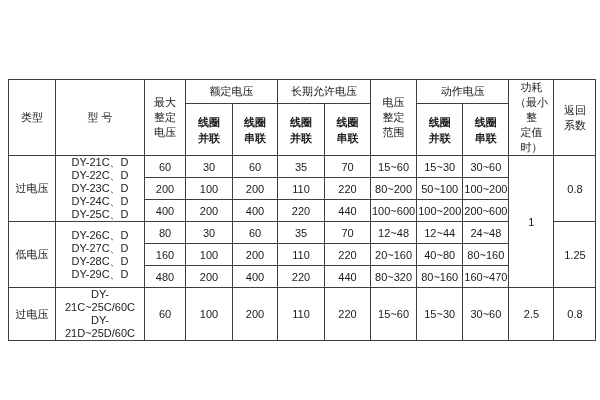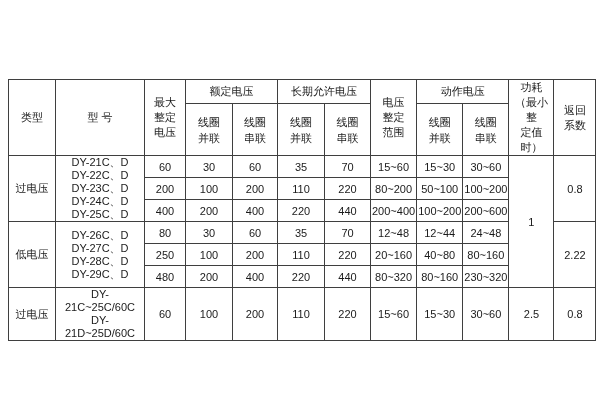--- a/index.html
+++ b/index.html
@@ -33,21 +33,21 @@
     background: #ffffff;
     overflow: hidden;
   }
   tr.hr1 { height: 19px; }
   tr.hr2 { height: 41px; }
   tr.r   { height: 22px; }
   tr.rlast { height: 41px; }
   .ln { display: block; line-height: 15px; }
   .models .ln { line-height: 13px; }
   .models { font-size: 10.5px; }
-  td.sub .ln { line-height: 16px; }
+  td.sub .ln { line-height: 16px; font-weight: bold; }
 </style>
 </head>
 <body>
 
 <div class="canvas">
   <table class="spec-table">
     <colgroup>
       <col style="width:47px">
         <col style="width:89px">
         <col style="width:41px">
@@ -148,64 +148,64 @@
       <td>50~100</td>
       <td>100~200</td>
     </tr>
 
     <tr class="r">
       <td>400</td>
       <td>200</td>
       <td>400</td>
       <td>220</td>
       <td>440</td>
-      <td>200~400</td>
+      <td>100~600</td>
       <td>100~200</td>
       <td>200~600</td>
     </tr>
 
     <tr class="r">
       <td rowspan="3">低电压</td>
       <td rowspan="3" class="models">
         <span class="ln">DY-26C、D</span>
         <span class="ln">DY-27C、D</span>
         <span class="ln">DY-28C、D</span>
         <span class="ln">DY-29C、D</span>
       </td>
       <td>80</td>
       <td>30</td>
       <td>60</td>
       <td>35</td>
       <td>70</td>
       <td>12~48</td>
       <td>12~44</td>
       <td>24~48</td>
-      <td rowspan="3">2.22</td>
-    </tr>
-
-    <tr class="r">
-      <td>250</td>
+      <td rowspan="3">1.25</td>
+    </tr>
+
+    <tr class="r">
+      <td>160</td>
       <td>100</td>
       <td>200</td>
       <td>110</td>
       <td>220</td>
       <td>20~160</td>
       <td>40~80</td>
       <td>80~160</td>
     </tr>
 
     <tr class="r">
       <td>480</td>
       <td>200</td>
       <td>400</td>
       <td>220</td>
       <td>440</td>
       <td>80~320</td>
       <td>80~160</td>
-      <td>230~320</td>
+      <td>160~470</td>
     </tr>
 
     <tr class="rlast">
       <td>过电压</td>
       <td class="models">
         <span class="ln">DY-21C~25C/60C</span>
         <span class="ln">DY-21D~25D/60C</span>
       </td>
       <td>60</td>
       <td>100</td>

